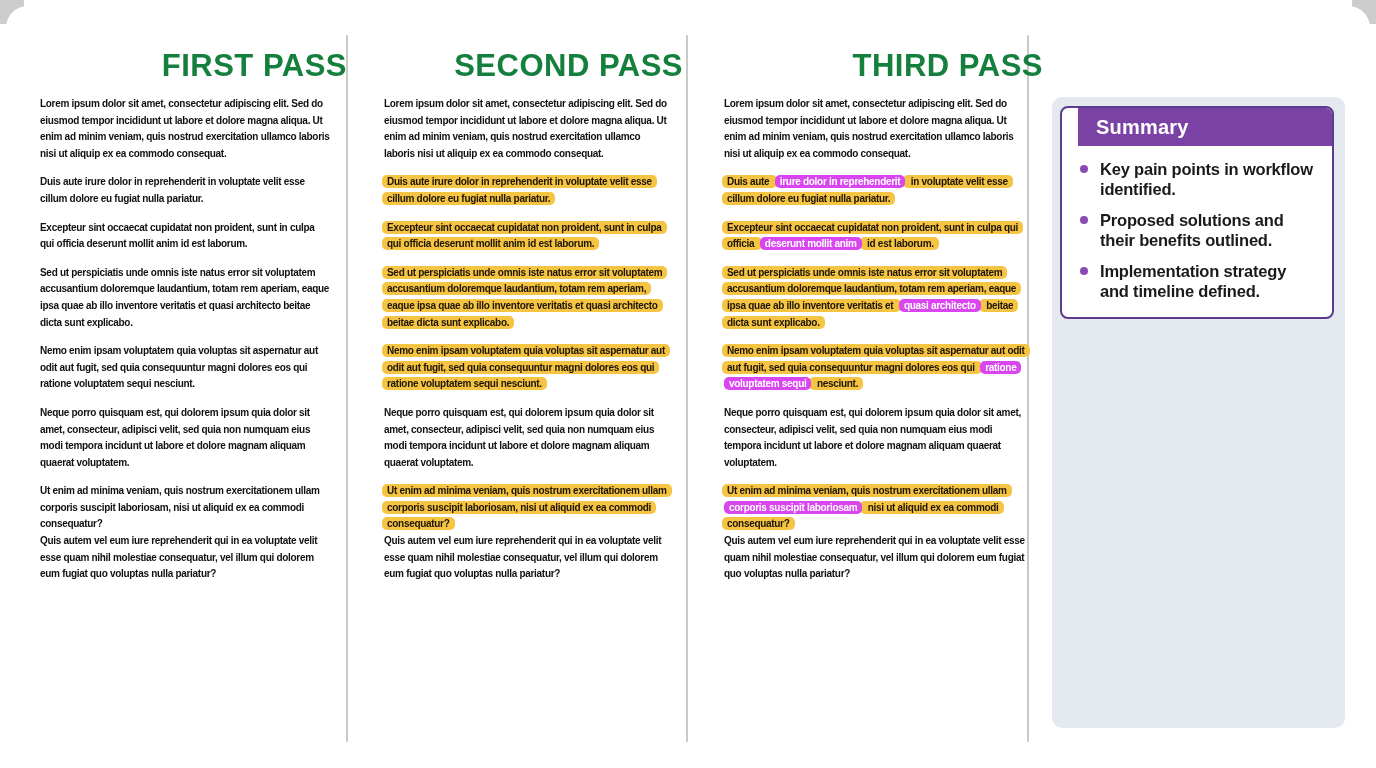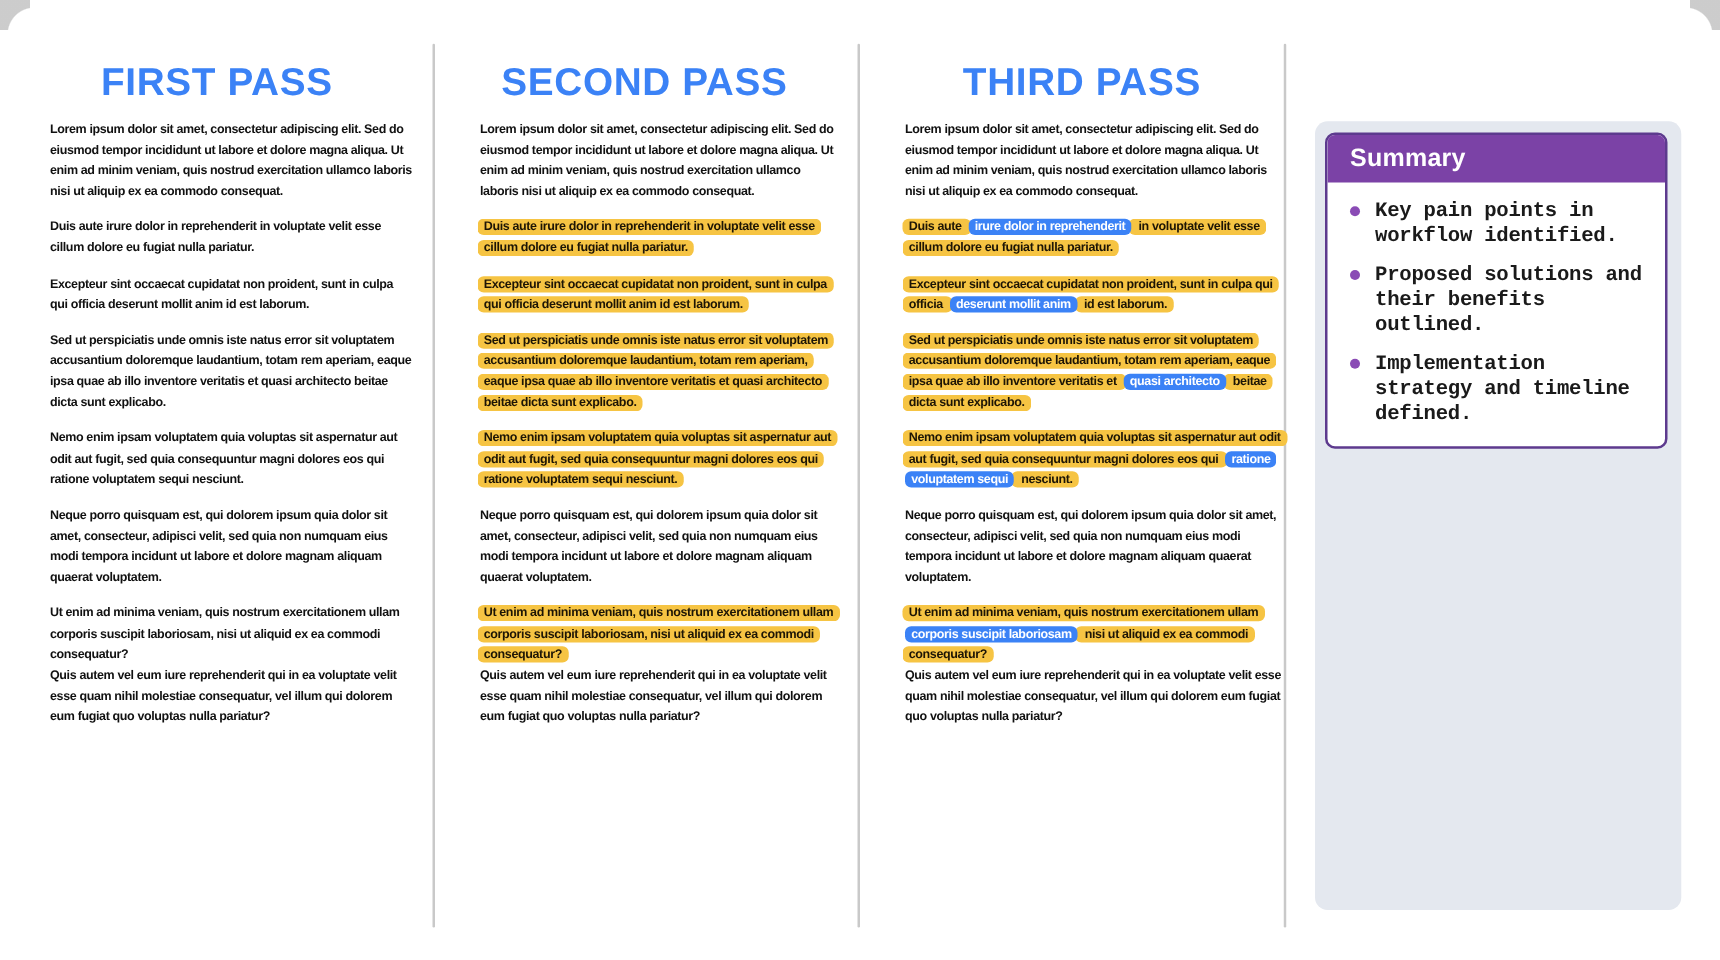--- a/index.html
+++ b/index.html
@@ -16,78 +16,78 @@
   .col-3{left:688px;width:355px;}
   .col-4{left:1029px;width:347px;}
   .divider{
     position:absolute;top:35px;height:707px;width:2px;
     background:#c9c9c9;border-radius:1px;
   }
   .divider-1{left:346px;}
   .divider-2{left:686px;}
   .divider-3{left:1027px;}
   .pass-title{
-    margin:0;padding:0;text-align:center;
+    margin:0;padding:0;text-align:right;
     position:relative;top:48px;
     font-size:31px;font-weight:700;letter-spacing:.5px;
-    color:#3b82f6;
+    color:#15803d;
   }
   .paras{
     position:relative;top:60px;
     padding:0 14px 0 36px;
   }
   .col-1 .paras{padding-left:40px;padding-right:16px;}
   .para{
     margin:0 0 12px 0;
     font-size:10px;line-height:16.6px;font-weight:700;
     letter-spacing:-0.3px;color:#111111;
   }
   .para.tight{margin-top:-12px;}
   .hl-yellow{
     background:#f6c443;color:#1d1505;
     padding:1px 5px;margin:0 -2px;border-radius:5px;
     -webkit-box-decoration-break:clone;box-decoration-break:clone;
   }
   .hl-purple{
-    background:#3b82f6;color:#ffffff;
+    background:#d946ef;color:#ffffff;
     padding:1px 5px;border-radius:5px;position:relative;
     -webkit-box-decoration-break:clone;box-decoration-break:clone;
   }
   
   .panel{
     position:absolute;left:23px;top:97px;width:293px;height:631px;
     background:#e4e8ef;border-radius:10px;
   }
   .summary-card{
     position:absolute;left:8px;top:9px;width:274px;
     background:#ffffff;border:2px solid #5d3a8e;border-radius:8px;
     overflow:hidden;box-sizing:border-box;
   }
   .summary-header{
     background:#7b42a6;height:38px;display:flex;align-items:center;
     padding-left:18px;
+    margin-left:16px;
   }
   .summary-title{
     color:#ffffff;font-size:20px;font-weight:700;letter-spacing:.2px;
   }
   .summary-list{
     list-style:none;margin:0;padding:13px 14px 14px 12px;
   }
   .summary-item{
     display:flex;align-items:flex-start;margin-bottom:11px;
   }
   .summary-item:last-child{margin-bottom:2px;justify-content:center;}
   .bullet-dot{
     flex:0 0 auto;width:8px;height:8px;border-radius:50%;
     background:#8a4bb5;margin:6px 12px 0 6px;
   }
   .summary-text{
     font-size:16.5px;line-height:20px;font-weight:700;color:#1a1a1a;
     letter-spacing:-0.2px;
-    font-family:Liberation Mono, monospace;
   }
   
   .corner{position:absolute;width:24px;height:24px;pointer-events:none;opacity:.45;}
   .corner-tl{left:0;top:0;
     background:radial-gradient(circle at 115% 115%, transparent 21px, #8e8e8e 22px);}
   .corner-tr{right:0;top:0;
     background:radial-gradient(circle at -15% 115%, transparent 21px, #8e8e8e 22px);}
 </style>
 </head>
 <body>

